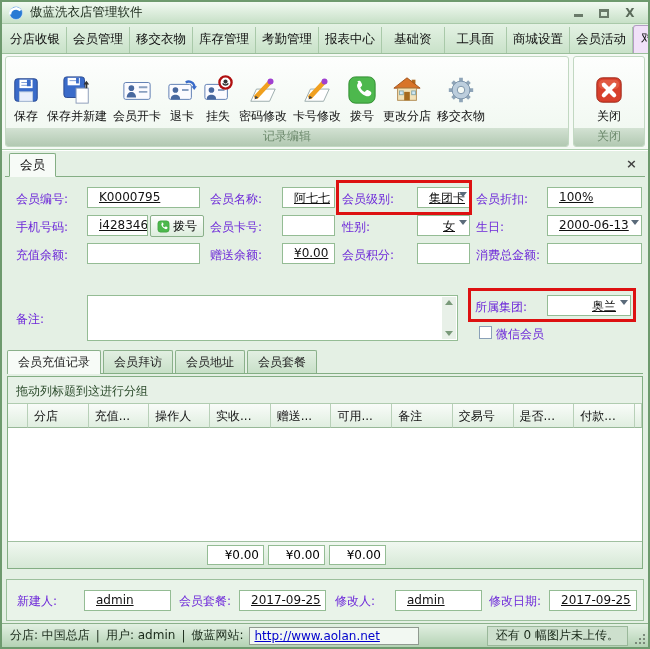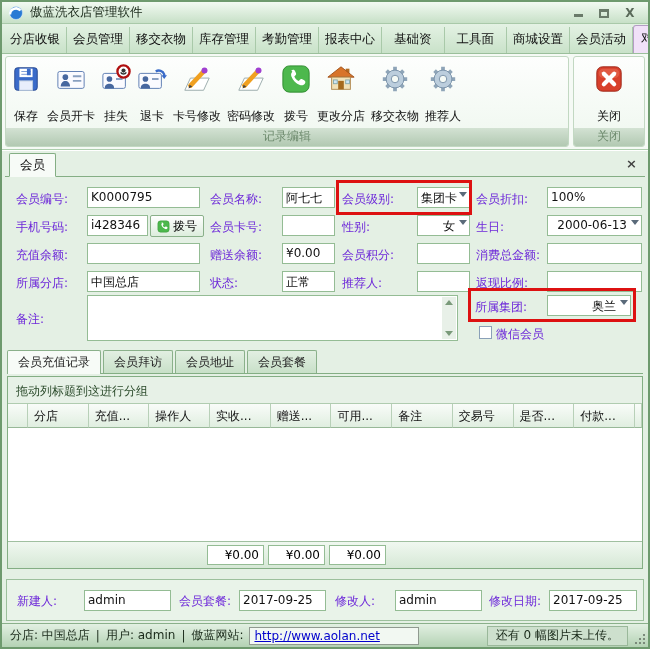--- a/index.html
+++ b/index.html
@@ -23,37 +23,37 @@
     border-bottom:1px solid #9bbf9b; }
   .menu-tab { font-size:12.5px; color:#111; padding:4px 6px 5px; border-right:1px solid #a9c9a9; white-space:nowrap; }
   .menu-tab.wide { padding:4px 12px 5px; border-right:1px solid #a9c9a9; }
   .menu-tab.active { background:#f1e1f8; border:1px solid #b49cc4; border-bottom:none; border-radius:3px 3px 0 0; padding:4px 7px 6px; }
 
   
   .ribbon { position:absolute; top:52px; left:0; right:0; height:96px; background:#f5faf5; display:flex; gap:4px; padding:2px 3px; border-bottom:1px solid #aecfae; }
   .ribbon-group { border:1px solid #c2d8c2; border-radius:3px; background:linear-gradient(#fdfefd,#eff7ef); display:flex; flex-direction:column; overflow:hidden; }
   .rg-buttons { flex:1; display:flex; align-items:stretch; padding:1px 2px; }
   .rg-label { height:18px; background:linear-gradient(#d3e2d3,#b2c9b2); color:#6d8a6d; font-size:12px; text-align:center; line-height:17px; }
-  .tb-btn { display:flex; flex-direction:column; align-items:center; justify-content:space-between; gap:3px; padding:6px 3px 2px; font-size:12px; color:#111; white-space:nowrap; cursor:default; }
+  .tb-btn { display:flex; flex-direction:column; align-items:center; justify-content:flex-end; gap:3px; padding:6px 3px 2px; font-size:12px; color:#111; white-space:nowrap; cursor:default; }
   .tb-icon { width:30px; height:30px; }
   .rg-close { width:72px; }
   .rg-close .rg-buttons { justify-content:center; }
 
   
   .content { position:absolute; top:148px; left:0; right:0; bottom:24px; background:#e4f0e4; border-top:1px solid #fff; }
 
   
   .doctab-strip { position:absolute; top:2px; left:3px; right:3px; height:24px; border-bottom:1px solid #84ae84; }
   .doctab { position:absolute; left:4px; bottom:-1px; height:24px; padding:0 10px; background:#f7fbf7; border:1px solid #84ae84; border-bottom:1px solid #f7fbf7; border-radius:2px 2px 0 0; font-size:12.5px; line-height:22px; color:#111;text-align:right; }
   .doctab-close { position:absolute; right:8px; top:3px; font-size:13px; font-weight:bold; color:#444; }
 
   
   .frow { position:absolute; left:0; right:0; height:24px; }
   .lbl { position:absolute; top:4px; font-size:12px; color:#6d28d9; white-space:nowrap; }
-  .fld { position:absolute; top:0; height:21px; background:#fff; border:1px solid #94bc94; font-size:12px; color:#111; padding:2px 3px; white-space:nowrap; overflow:hidden; }
+  .fld { position:absolute; top:0; height:21px; background:#fff; border:1px solid #94bc94; font-size:12px; color:#111; padding:2px 11px; white-space:nowrap; overflow:hidden;text-decoration:underline; }
   .fld.dd { padding-right:14px;text-align:right; }
   .dd-arrow { position:absolute; right:2px; top:4px; width:0; height:0; border-left:4px solid transparent; border-right:4px solid transparent; border-top:5px solid #5a6a7a; }
   .dial-btn { position:absolute; top:0; height:22px; display:flex; align-items:center; gap:3px; padding:0 6px; background:linear-gradient(#fff,#ddeddd); border:1px solid #8ab08a; border-radius:2px; font-size:12px; }
   .remark-box { position:absolute; background:#fff; border:1px solid #94bc94; }
   .remark-scroll { position:absolute; right:1px; top:1px; bottom:1px; width:14px; background:#e8f0e8; display:flex; flex-direction:column; justify-content:space-between; align-items:center; padding:3px 0; }
   .tri-up { width:0;height:0;border-left:4px solid transparent;border-right:4px solid transparent;border-bottom:5px solid #7a9a7a; }
   .tri-down { width:0;height:0;border-left:4px solid transparent;border-right:4px solid transparent;border-top:5px solid #7a9a7a; }
   .red-box { position:absolute; border:3px solid #dd1111; background:transparent; }
   .chk { position:absolute; width:13px; height:13px; background:#fff; border:1px solid #8aa0b8; }
 
@@ -124,68 +124,79 @@
               <rect x="9" y="5" width="14" height="9" fill="#fff"></rect>
               <line x1="11" y1="8" x2="21" y2="8" stroke="#7a9ad4"></line>
               <line x1="11" y1="11" x2="21" y2="11" stroke="#7a9ad4"></line>
               <rect x="9" y="18" width="14" height="10" fill="#e8eefc" stroke="#bcd"></rect>
               <rect x="17" y="5" width="4" height="7" fill="#3a6bc9"></rect>
             </svg>
           <span>保存</span>
         </div>
         <div class="tb-btn">
           <svg class="tb-icon" viewBox="0 0 32 32">
+              <rect x="2" y="2" width="22" height="22" rx="3" fill="#3a6bc9" stroke="#27488f"></rect>
+              <rect x="6" y="3" width="13" height="8" fill="#fff"></rect>
+              <line x1="8" y1="6" x2="17" y2="6" stroke="#7a9ad4"></line>
+              <rect x="15" y="3" width="3" height="6" fill="#3a6bc9"></rect>
+              <rect x="15" y="14" width="13" height="16" fill="#fff" stroke="#8a9ab8"></rect>
+              <path d="M26 6 l3 4 h-2 v4 h-2 v-4 h-2 z" fill="#333"></path>
+            </svg>
+          <span>保存并新建</span>
+        </div>
+        <div class="tb-btn">
+          <svg class="tb-icon" viewBox="0 0 32 32">
               <rect x="2" y="8" width="28" height="18" rx="2" fill="#fbfbff" stroke="#5a7ab0"></rect>
               <circle cx="10" cy="14" r="3" fill="#48689f"></circle>
               <path d="M5 24 c0-4 2.5-6 5-6 s5 2 5 6 z" fill="#48689f"></path>
               <line x1="18" y1="13" x2="27" y2="13" stroke="#8aa0c0" stroke-width="2"></line>
               <line x1="18" y1="18" x2="27" y2="18" stroke="#8aa0c0" stroke-width="2"></line>
             </svg>
           <span>会员开卡</span>
+        </div>
+        <div class="tb-btn">
+          <svg class="tb-icon" viewBox="0 0 32 32">
+              <rect x="2" y="10" width="24" height="16" rx="2" fill="#fbfbff" stroke="#5a7ab0"></rect>
+              <circle cx="9" cy="16" r="3" fill="#48689f"></circle>
+              <path d="M4 26 c0-4 2.5-5 5-5 s5 1 5 5 z" fill="#48689f"></path>
+              <line x1="16" y1="16" x2="23" y2="16" stroke="#8aa0c0" stroke-width="2"></line>
+              <path d="M20 8 a6 6 0 0 1 9 3 l0 2" fill="none" stroke="#3a6bc9" stroke-width="2.5"></path>
+              <path d="M26 12 l3 4 l3 -4 z" fill="#3a6bc9"></path>
+            </svg>
+          <span>退卡</span>
         </div>
         <div class="tb-btn">
           <svg class="tb-icon" viewBox="0 0 32 32">
               <rect x="2" y="10" width="24" height="16" rx="2" fill="#fbfbff" stroke="#5a7ab0"></rect>
               <circle cx="9" cy="16" r="3" fill="#48689f"></circle>
               <path d="M4 26 c0-4 2.5-5 5-5 s5 1 5 5 z" fill="#48689f"></path>
               <line x1="16" y1="16" x2="23" y2="16" stroke="#8aa0c0" stroke-width="2"></line>
               <circle cx="24" cy="8" r="6.5" fill="#fff" stroke="#b01010" stroke-width="2.5"></circle>
               <circle cx="24" cy="7" r="2.2" fill="#333"></circle>
               <path d="M21 9 a3.5 3.5 0 0 0 6 0" fill="none" stroke="#333" stroke-width="1.5"></path>
             </svg>
           <span>挂失</span>
         </div>
         <div class="tb-btn">
           <svg class="tb-icon" viewBox="0 0 32 32">
-              <rect x="2" y="10" width="24" height="16" rx="2" fill="#fbfbff" stroke="#5a7ab0"></rect>
-              <circle cx="9" cy="16" r="3" fill="#48689f"></circle>
-              <path d="M4 26 c0-4 2.5-5 5-5 s5 1 5 5 z" fill="#48689f"></path>
-              <line x1="16" y1="16" x2="23" y2="16" stroke="#8aa0c0" stroke-width="2"></line>
-              <path d="M20 8 a6 6 0 0 1 9 3 l0 2" fill="none" stroke="#3a6bc9" stroke-width="2.5"></path>
-              <path d="M26 12 l3 4 l3 -4 z" fill="#3a6bc9"></path>
-            </svg>
-          <span>退卡</span>
-        </div>
-        <div class="tb-btn">
-          <svg class="tb-icon" viewBox="0 0 32 32">
               <polygon points="3,28 9,15 29,15 23,28" fill="#fff" stroke="#9aa"></polygon>
               <line x1="9" y1="23" x2="23" y2="8" stroke="#f0a020" stroke-width="5" stroke-linecap="round"></line>
               <circle cx="24" cy="7" r="3.2" fill="#a040d0"></circle>
               <polygon points="7,26 11,24 8,22" fill="#444"></polygon>
             </svg>
-          <span>卡号修改</span>
+          <span>密码修改</span>
         </div>
         <div class="tb-btn">
           <svg class="tb-icon" viewBox="0 0 32 32">
               <polygon points="3,28 9,15 29,15 23,28" fill="#fff" stroke="#9aa"></polygon>
               <line x1="9" y1="23" x2="23" y2="8" stroke="#f0a020" stroke-width="5" stroke-linecap="round"></line>
               <circle cx="24" cy="7" r="3.2" fill="#a040d0"></circle>
               <polygon points="7,26 11,24 8,22" fill="#444"></polygon>
             </svg>
-          <span>密码修改</span>
+          <span>卡号修改</span>
         </div>
         <div class="tb-btn">
           <svg class="tb-icon" viewBox="0 0 32 32">
               <rect x="2" y="2" width="28" height="28" rx="7" fill="#4db84d" stroke="#2e8b2e"></rect>
               <path d="M11 7 c1.6-1.4 3.2-.9 3.9.5 l1 2 c.5 1 .2 2-.7 2.8 l-1 1 c.9 2.1 2.6 3.8 4.7 4.7 l1-1 c.8-.9 1.8-1.2 2.8-.7 l2 1 c1.4.7 1.9 2.3.5 3.9 -1.2 1.3-3 1.9-5 1.1 -4-1.5-7.6-5.1-9.1-9.1 -.8-2-.2-3.8 1-5z" fill="#fff"></path>
             </svg>
           <span>拨号</span>
         </div>
         <div class="tb-btn">
           <svg class="tb-icon" viewBox="0 0 32 32">
@@ -203,33 +214,20 @@
               <g stroke="#8fa5b8" stroke-width="4">
                 <line x1="16" y1="3" x2="16" y2="29"></line>
                 <line x1="3" y1="16" x2="29" y2="16"></line>
                 <line x1="7" y1="7" x2="25" y2="25"></line>
                 <line x1="25" y1="7" x2="7" y2="25"></line>
               </g>
               <circle cx="16" cy="16" r="9.5" fill="#bccedd" stroke="#7890a8"></circle>
               <circle cx="16" cy="16" r="4" fill="#f5faf5" stroke="#7890a8"></circle>
             </svg>
           <span>移交衣物</span>
-        </div>
-        <div class="tb-btn">
-          <svg class="tb-icon" viewBox="0 0 32 32">
-              <g stroke="#8fa5b8" stroke-width="4">
-                <line x1="16" y1="3" x2="16" y2="29"></line>
-                <line x1="3" y1="16" x2="29" y2="16"></line>
-                <line x1="7" y1="7" x2="25" y2="25"></line>
-                <line x1="25" y1="7" x2="7" y2="25"></line>
-              </g>
-              <circle cx="16" cy="16" r="9.5" fill="#bccedd" stroke="#7890a8"></circle>
-              <circle cx="16" cy="16" r="4" fill="#f5faf5" stroke="#7890a8"></circle>
-            </svg>
-          <span>推荐人</span>
         </div>
       </div>
       <div class="rg-label">记录编辑</div>
     </div>
     <div class="ribbon-group rg-close">
       <div class="rg-buttons">
         <div class="tb-btn">
           <svg class="tb-icon" viewBox="0 0 32 32">
               <rect x="3" y="3" width="26" height="26" rx="6" fill="#d8402c" stroke="#9c2414"></rect>
               <rect x="5" y="5" width="22" height="10" rx="5" fill="#e86a52" opacity="0.6"></rect>
@@ -283,30 +281,20 @@
       <span class="lbl" style="left:14px">充值余额:</span>
       <div class="fld" style="left:85px;width:113px"></div>
       <span class="lbl" style="left:208px">赠送余额:</span>
       <div class="fld" style="left:280px;width:53px">¥0.00</div>
       <span class="lbl" style="left:340px">会员积分:</span>
       <div class="fld" style="left:415px;width:53px"></div>
       <span class="lbl" style="left:474px">消费总金额:</span>
       <div class="fld" style="left:545px;width:95px"></div>
     </div>
 
-    <div class="frow" style="top:120px">
-      <span class="lbl" style="left:14px">所属分店:</span>
-      <div class="fld" style="left:85px;width:113px">中国总店</div>
-      <span class="lbl" style="left:208px">状态:</span>
-      <div class="fld" style="left:280px;width:53px">正常</div>
-      <span class="lbl" style="left:340px">推荐人:</span>
-      <div class="fld" style="left:415px;width:53px"></div>
-      <span class="lbl" style="left:474px">返现比例:</span>
-      <div class="fld" style="left:545px;width:95px"></div>
-    </div>
 
     <span class="lbl" style="left:14px;top:160px">备注:</span>
     <div class="remark-box" style="left:85px;top:144px;width:371px;height:46px">
       <span></span>
       <div class="remark-scroll">
         <span class="tri-up"></span>
         <span class="tri-down"></span>
       </div>
     </div>
 

